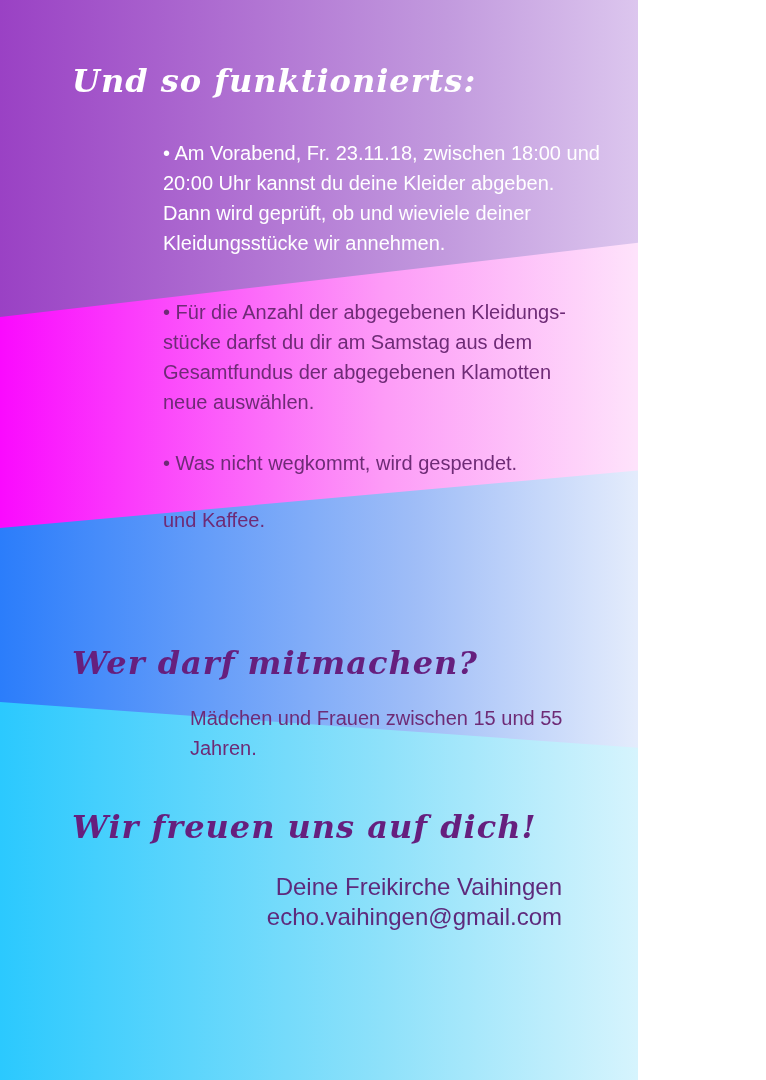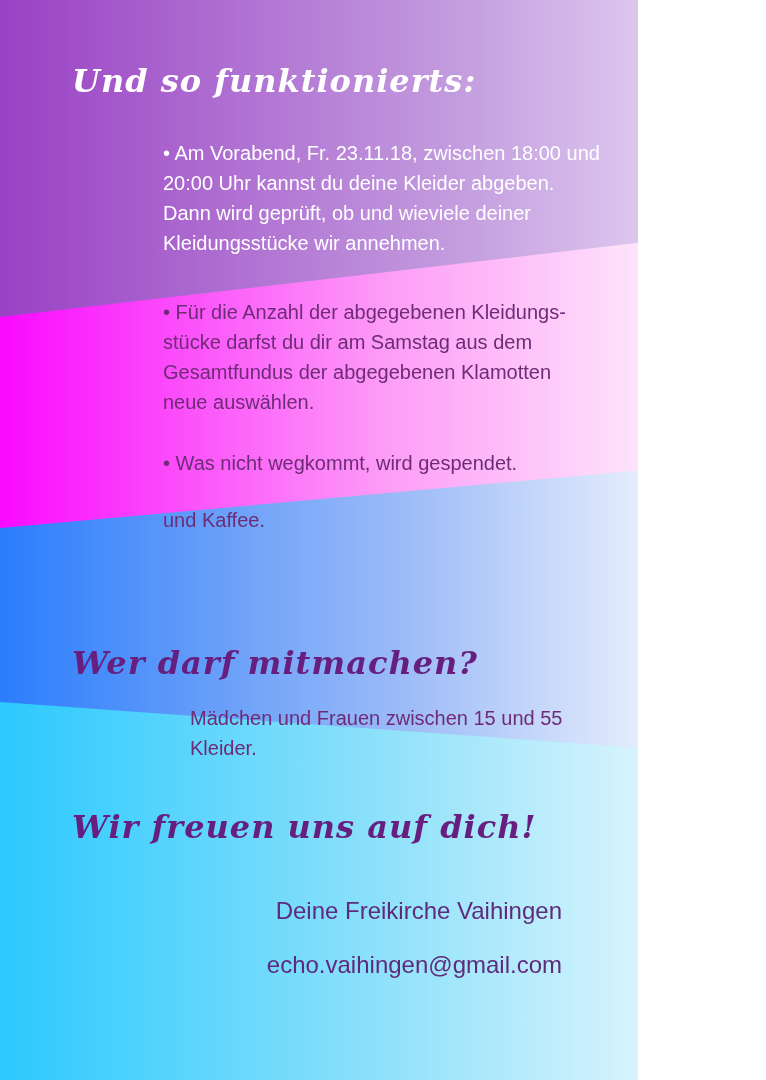--- a/index.html
+++ b/index.html
@@ -61,21 +61,21 @@
 
   .contact {
     position: absolute;
     right: 76px;
     top: 872px;
     text-align: right;
     font-size: 24px;
     line-height: 30px;
     color: #5e2a7c;
   }
-  .contact .line { display: block; white-space: nowrap; margin-top: 24px; }
+  .contact .line { display: block; white-space: nowrap; }
 </style>
 </head>
 <body>
 
 <div class="canvas">
 
   <div class="band band-purple"></div>
   <div class="band band-magenta"></div>
   <div class="band band-blue"></div>
   <div class="band band-cyan"></div>
@@ -101,21 +101,21 @@
   </div>
 
   <div class="textblock bullet-4">
     <span class="line">und Kaffee.</span>
   </div>
 
   <div class="script-heading heading-who">Wer darf mitmachen?</div>
 
   <div class="textblock who-answer">
     <span class="line">Mädchen und Frauen zwischen 15 und 55</span>
-    <span class="line">Kleider.</span>
+    <span class="line">Jahren.</span>
   </div>
 
   <div class="script-heading heading-closing">Wir freuen uns auf dich!</div>
 
   <div class="contact">
     <span class="line">Deine Freikirche Vaihingen</span>
     <span class="line">echo.vaihingen@gmail.com</span>
   </div>
 
 </div>

